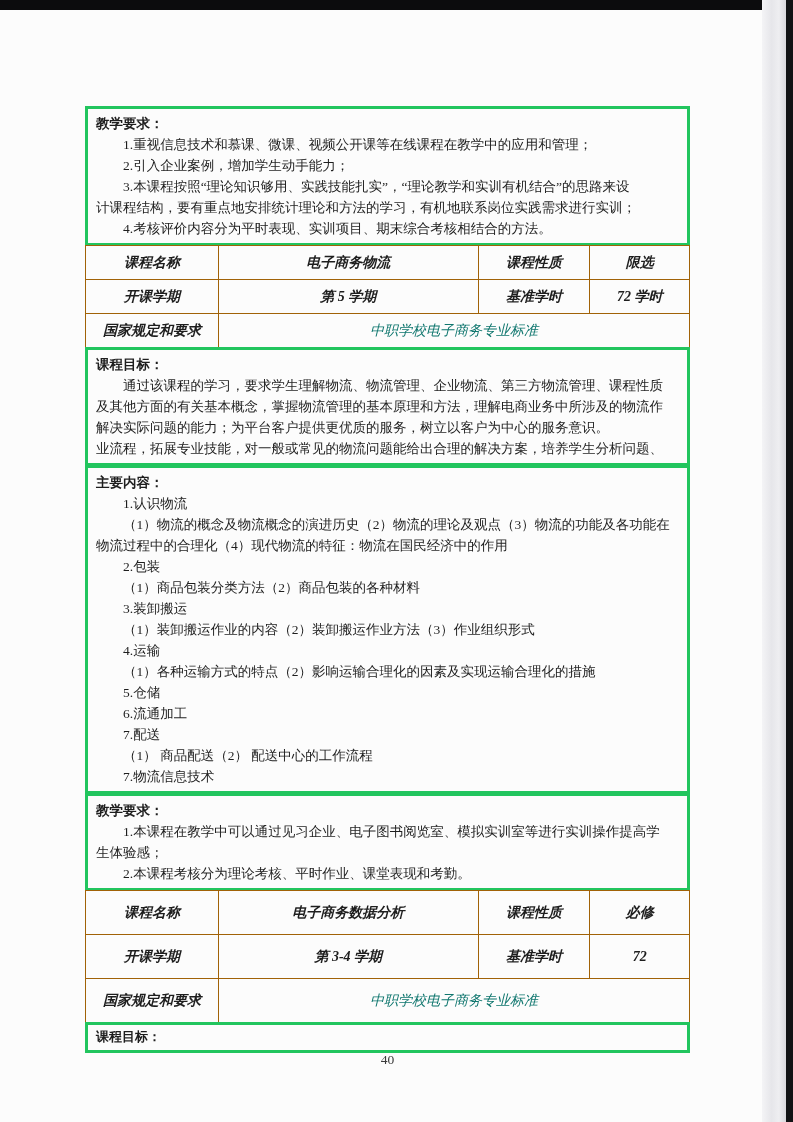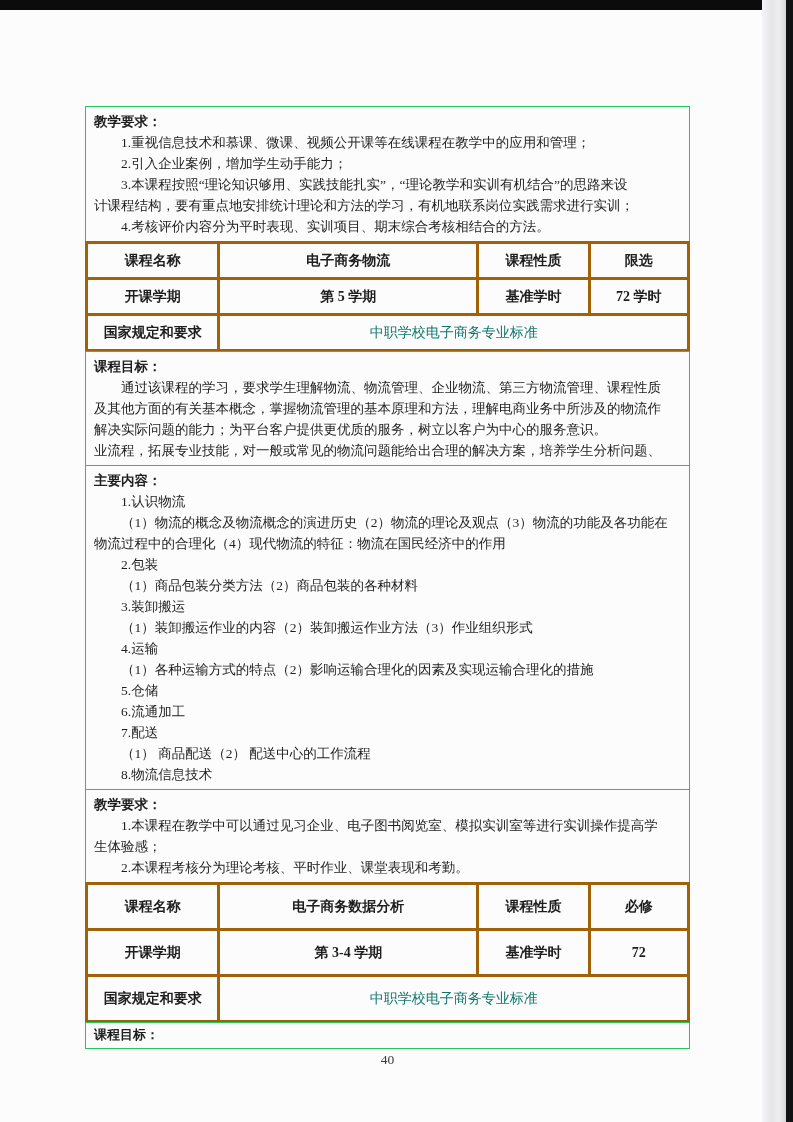--- a/index.html
+++ b/index.html
@@ -25,21 +25,21 @@
   .right-edge {
     position: absolute; top: 0; left: 786px;
     width: 7px; height: 1122px;
     background: #111214;
   }
   
   .content {
     position: absolute; left: 85px; top: 107px; width: 605px;
   }
   .box {
-    border: 1px solid #22c55e;
+    border: 3px solid #22c55e;
     margin-top: -1px;
     padding: 4px 8px 4px 8px;
     font-size: 13.5px;
     line-height: 21px;
     background: transparent;
   }
   .box .title { font-weight: bold; white-space: nowrap; }
   .box .line {
     text-indent: 2em;
     white-space: nowrap;
@@ -47,28 +47,29 @@
   }
   .box .line.cont { text-indent: 0; }
   
   table.ctable {
     width: 100%;
     border-collapse: collapse;
     margin-top: -1px;
     table-layout: fixed;
   }
   table.ctable td {
-    border: 3px solid #a16207;
+    border: 1px solid #a16207;
     text-align: center;
     vertical-align: middle;
     font-size: 14px;
     font-weight: bold;
     white-space: nowrap;
     overflow: hidden;
     padding: 0 2px;
+    font-style: italic;
   }
   table.t1 td { height: 33px; }
   table.t2 td { height: 43px; }
   table.ctable td.muted { font-weight: normal; color: #0f766e; text-align: center; }
   .box.tail {
     padding: 2px 8px 4px 8px;
     font-size: 13px;
     line-height: 19px;
   }
   .page-number {
@@ -141,21 +142,21 @@
       <div class="line">2.包装</div>
       <div class="line">（1）商品包装分类方法（2）商品包装的各种材料</div>
       <div class="line">3.装卸搬运</div>
       <div class="line">（1）装卸搬运作业的内容（2）装卸搬运作业方法（3）作业组织形式</div>
       <div class="line">4.运输</div>
       <div class="line">（1）各种运输方式的特点（2）影响运输合理化的因素及实现运输合理化的措施</div>
       <div class="line">5.仓储</div>
       <div class="line">6.流通加工</div>
       <div class="line">7.配送</div>
       <div class="line">（1） 商品配送（2） 配送中心的工作流程</div>
-      <div class="line">8.物流信息技术</div>
+      <div class="line">7.物流信息技术</div>
     </section>
 
     <section class="box">
       <div class="title">教学要求：</div>
       <div class="line">1.本课程在教学中可以通过见习企业、电子图书阅览室、模拟实训室等进行实训操作提高学</div>
       <div class="line cont">生体验感；</div>
       <div class="line">2.本课程考核分为理论考核、平时作业、课堂表现和考勤。</div>
     </section>
 
     <table class="ctable t2">

